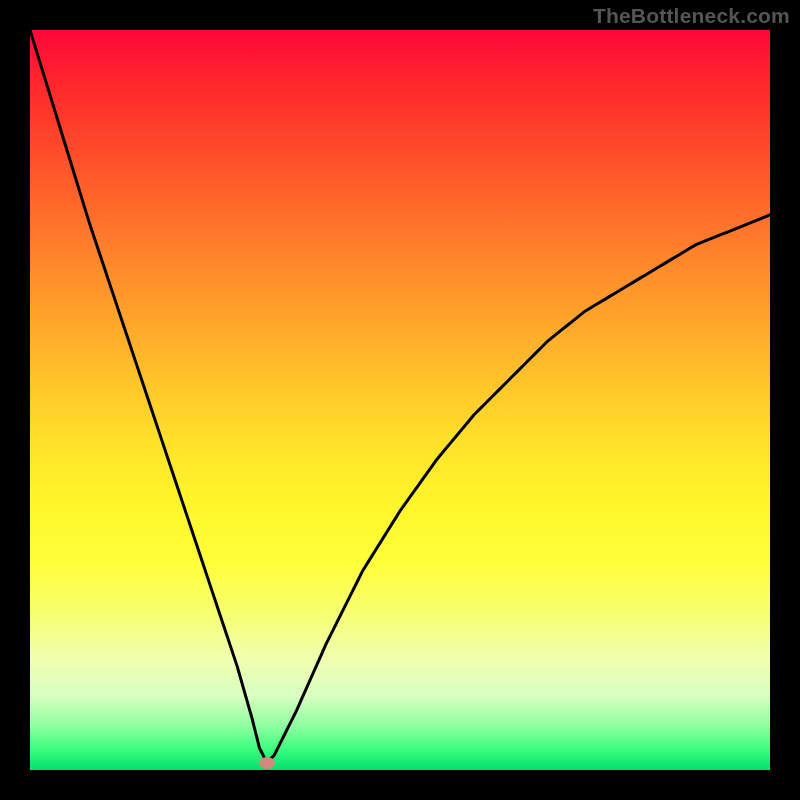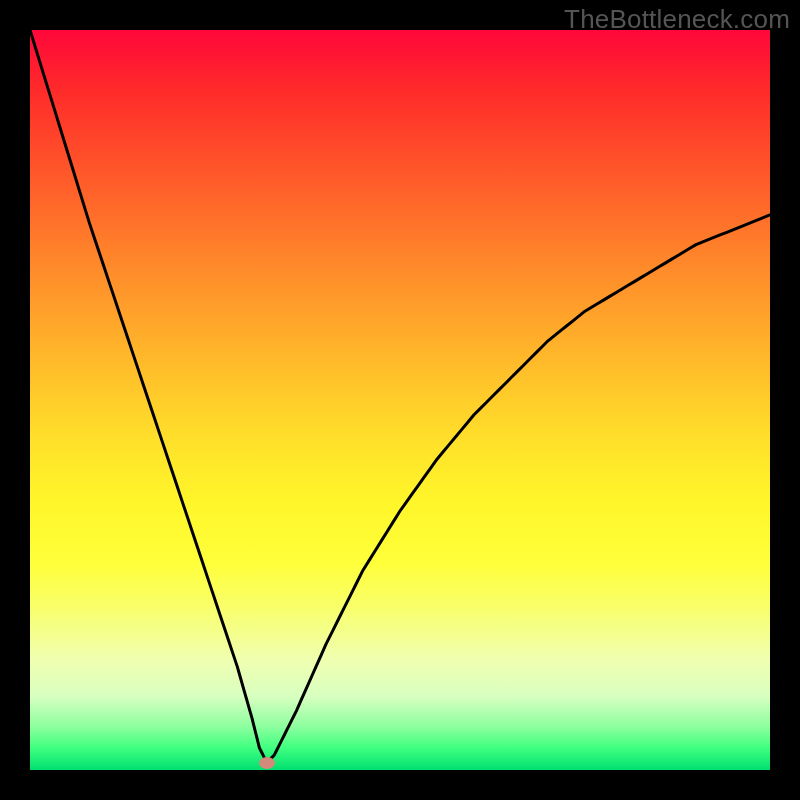--- a/index.html
+++ b/index.html
@@ -49,22 +49,22 @@
     left: 0;
     top: 0;
     width: 740px;
     height: 740px;
   }
   .watermark {
     position: absolute;
     top: 4px;
     right: 10px;
     color: #555;
-    font-size: 26px;
-    font-weight: 400;
+    font-size: 21px;
+    font-weight: 700;
     letter-spacing: 0.2px;
     margin-left: 16px;
   }
   .pink-dot {
     position: absolute;
     width: 16px;
     height: 12px;
     background: #d48a7a;
     border-radius: 50%;
     transform: translate(-50%, -50%);

